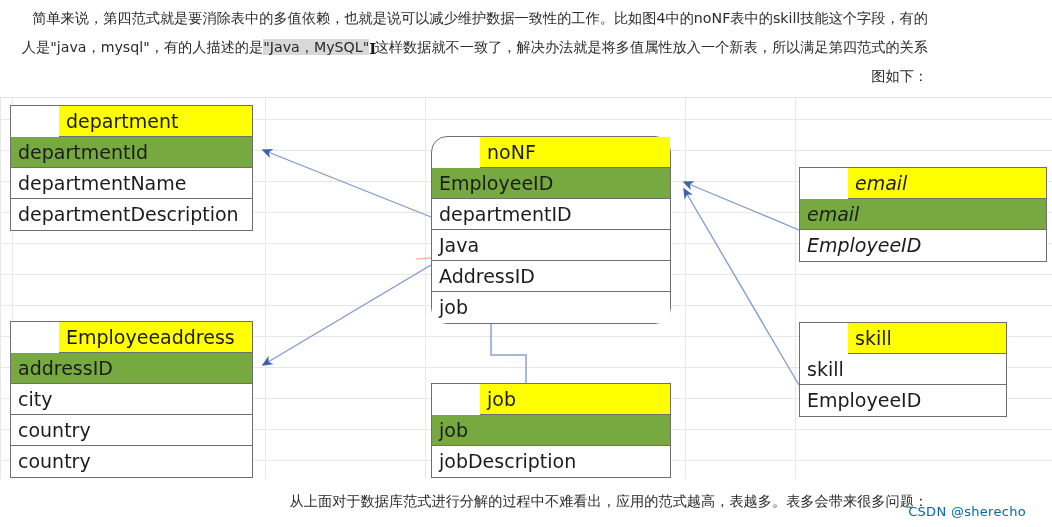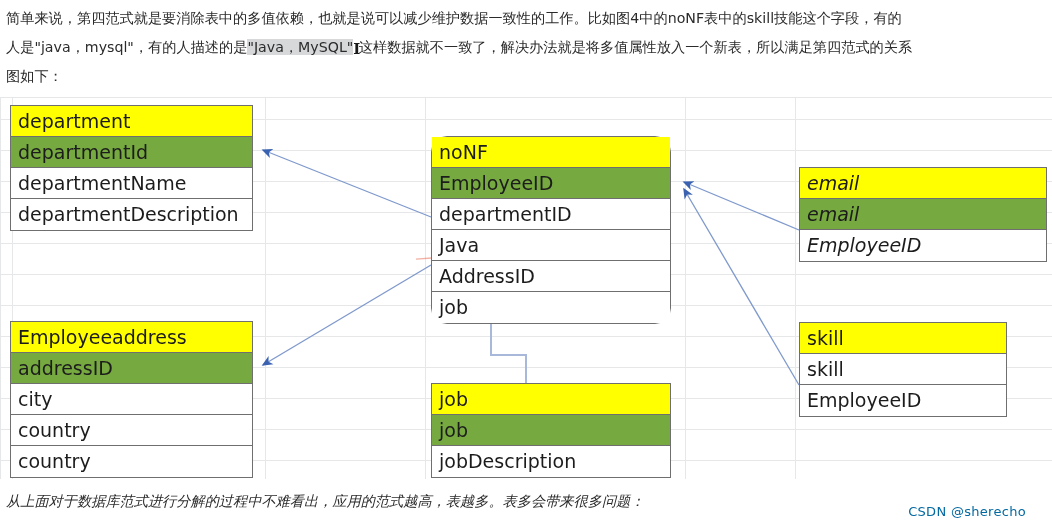--- a/index.html
+++ b/index.html
@@ -18,20 +18,21 @@
   
   .para {
     position: absolute;
     left: 0;
     width: 928px;
     color: #2b2b2b;
     font-size: 14.2px;
     line-height: 29px;
     white-space: nowrap;
     letter-spacing: 0px;
+    text-align: right;
   }
   #para-top { top: 4px; }
   .para-line { height: 29px; padding-left: 6px; }
   .sel {
     background: #d6d8da;
     color: #2b2b2b;
   }
   .caret {
     display: inline-block;
     width: 1px;
@@ -90,21 +91,21 @@
     line-height: 31px;
     box-sizing: border-box;
     border-bottom: 1px solid #6f6f6f;
     padding-left: 7px;
     font-size: 19px;
     color: #1c1c1c;
     white-space: nowrap;
     overflow: hidden;
   }
   .row:last-child { border-bottom: none; }
-  .row.hdr { background: #ffff00; }
+  .row.hdr { background: #ffff00; margin-left: 48px; }
   .row.key { background: #76a93f; }
   .row.plain { background: #ffffff; }
 
   
   #links {
     position: absolute;
     inset: 0;
     pointer-events: none;
   }
 
@@ -131,21 +132,21 @@
   #wm-csdn {
     position: absolute;
     right: 26px;
     bottom: 8px;
     color: #0369a1;
     font-size: 13px;
     letter-spacing: 0.3px;
     white-space: nowrap;
   }
 
-  #para-bottom { top: 487px; font-style: italic; }
+  #para-bottom { top: 487px; }
 </style>
 </head>
 <body>
 
 <div class="para" id="para-top">
   <div class="para-line">
     <span>简单来说，第四范式就是要消除表中的多值依赖，也就是说可以减少维护数据一致性的工作。比如图4中的noNF表中的skill技能这个字段，有的</span>
   </div>
   <div class="para-line">
     <span>人是"java，mysql"，有的人描述的是</span><span class="sel">"Java，MySQL"</span><span class="caret"></span><span> 这样数据就不一致了，解决办法就是将多值属性放入一个新表，所以满足第四范式的关系</span>

